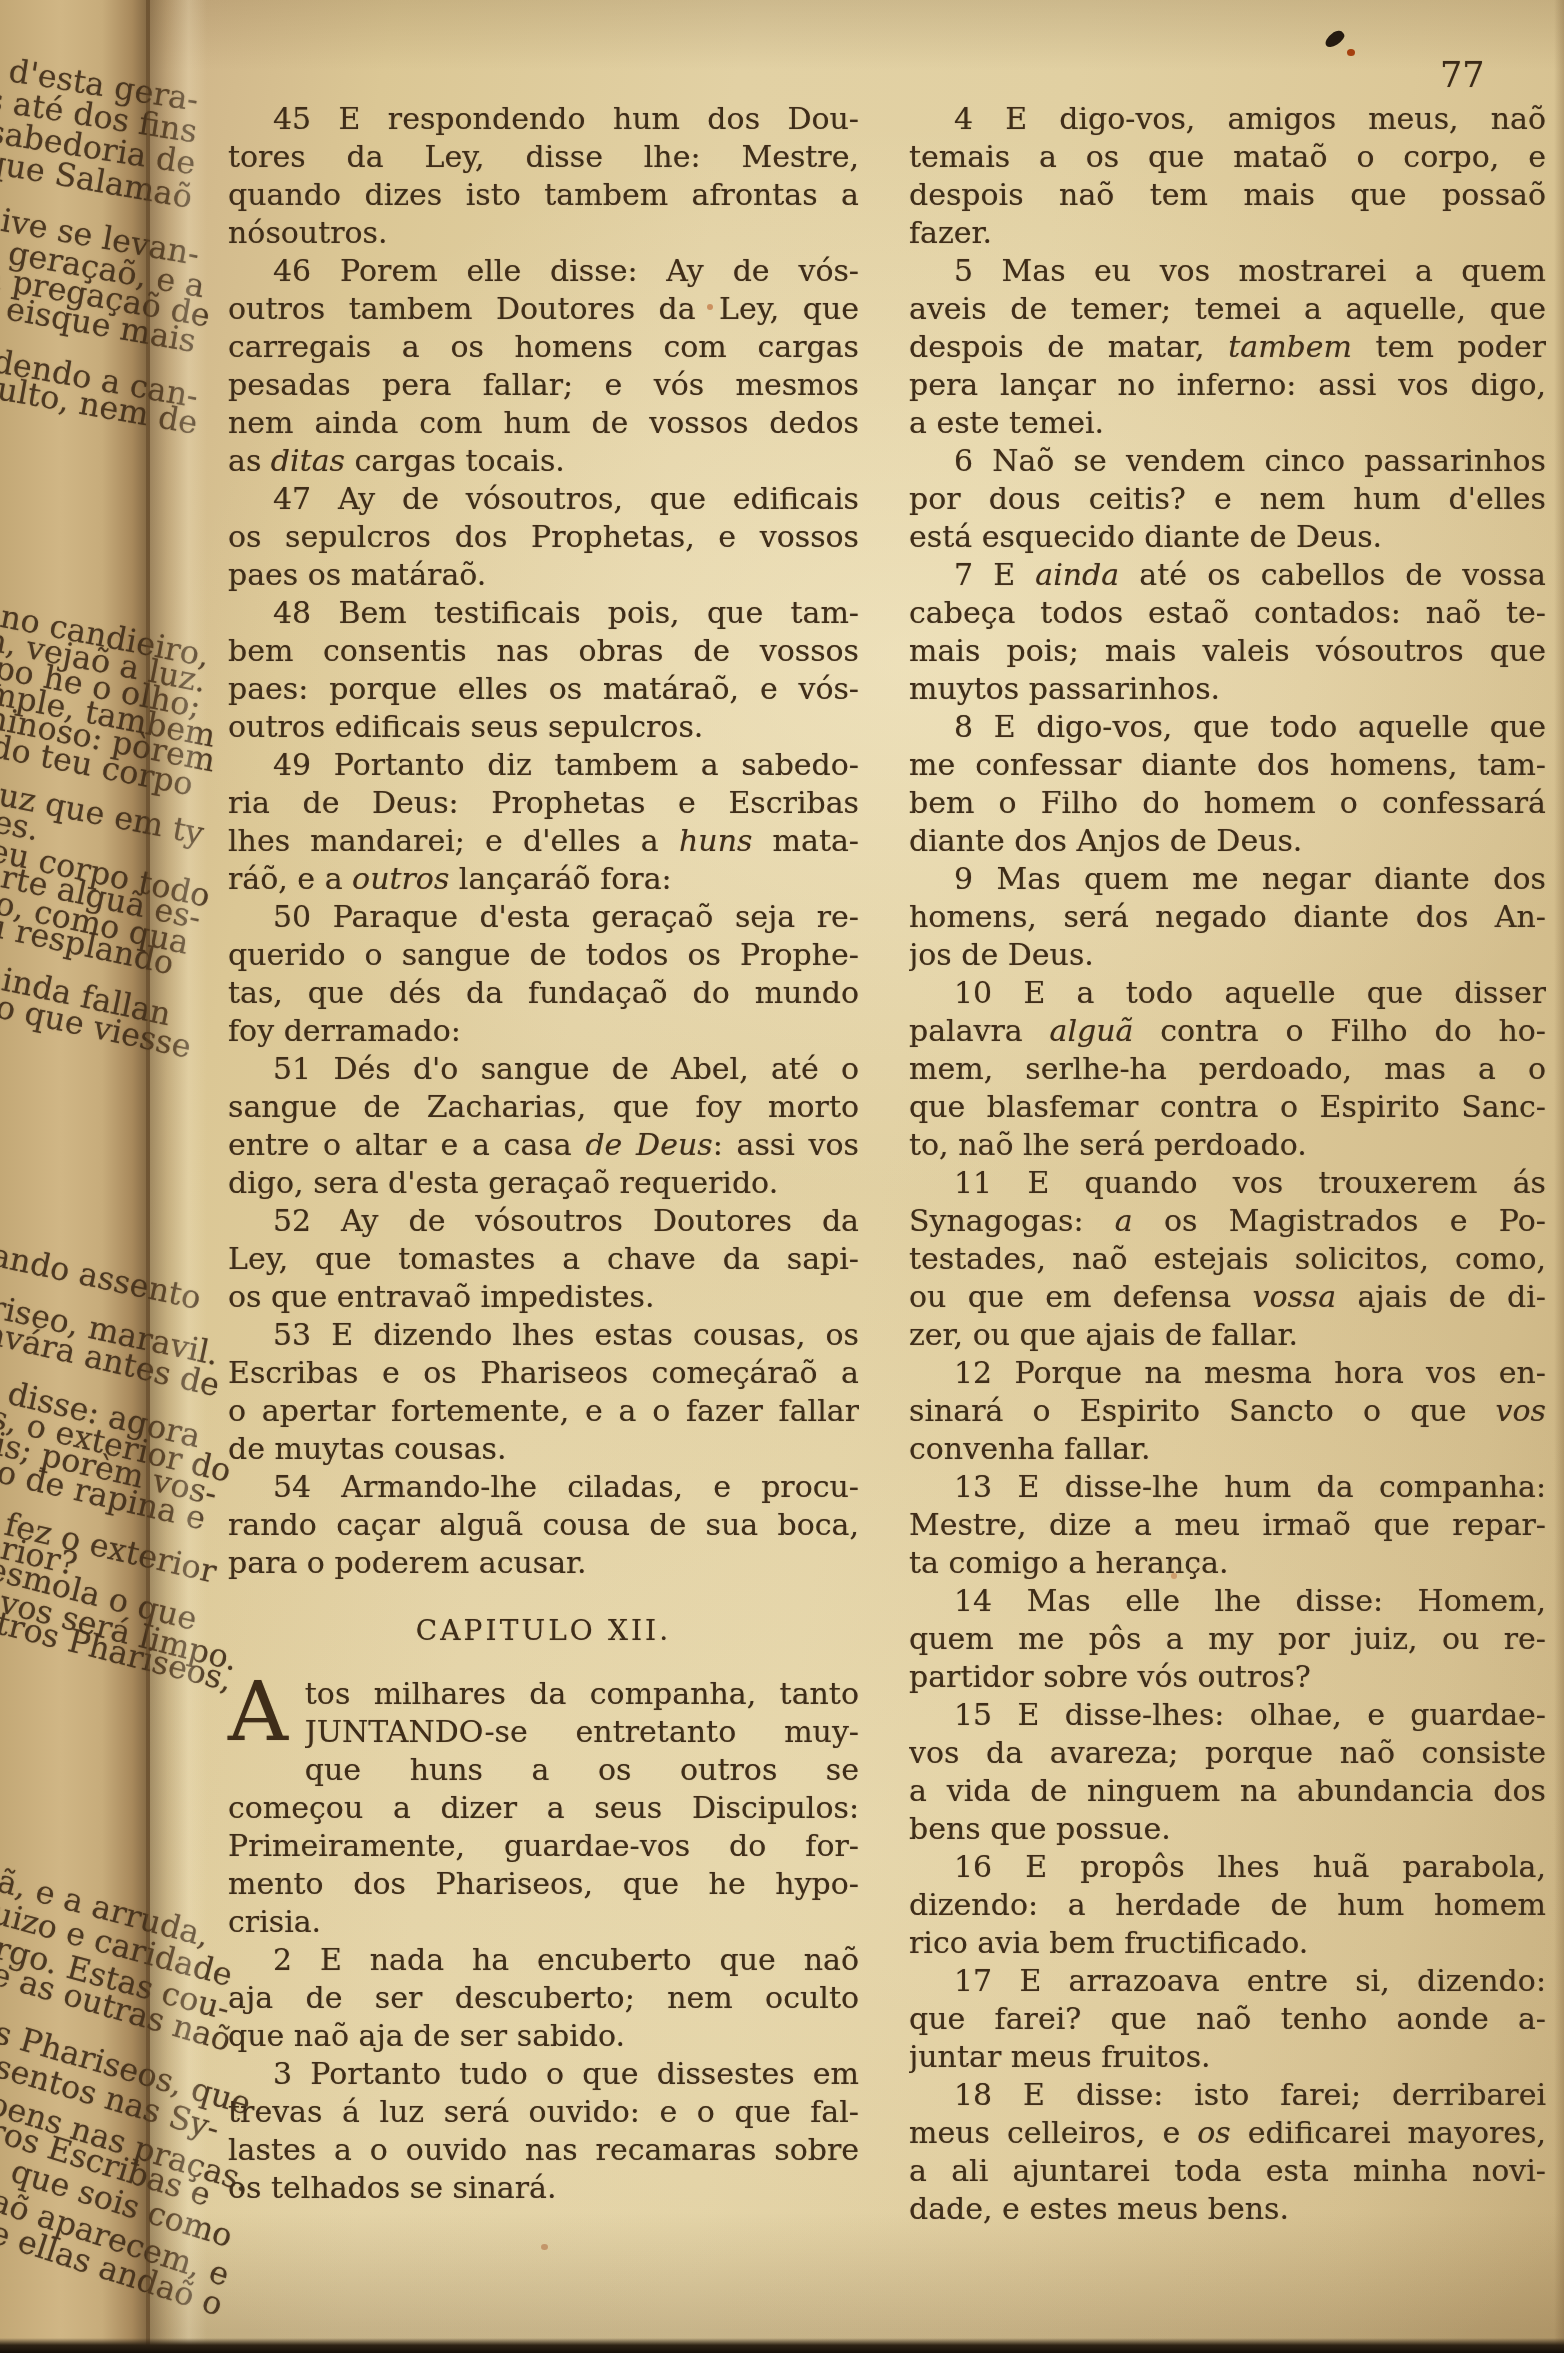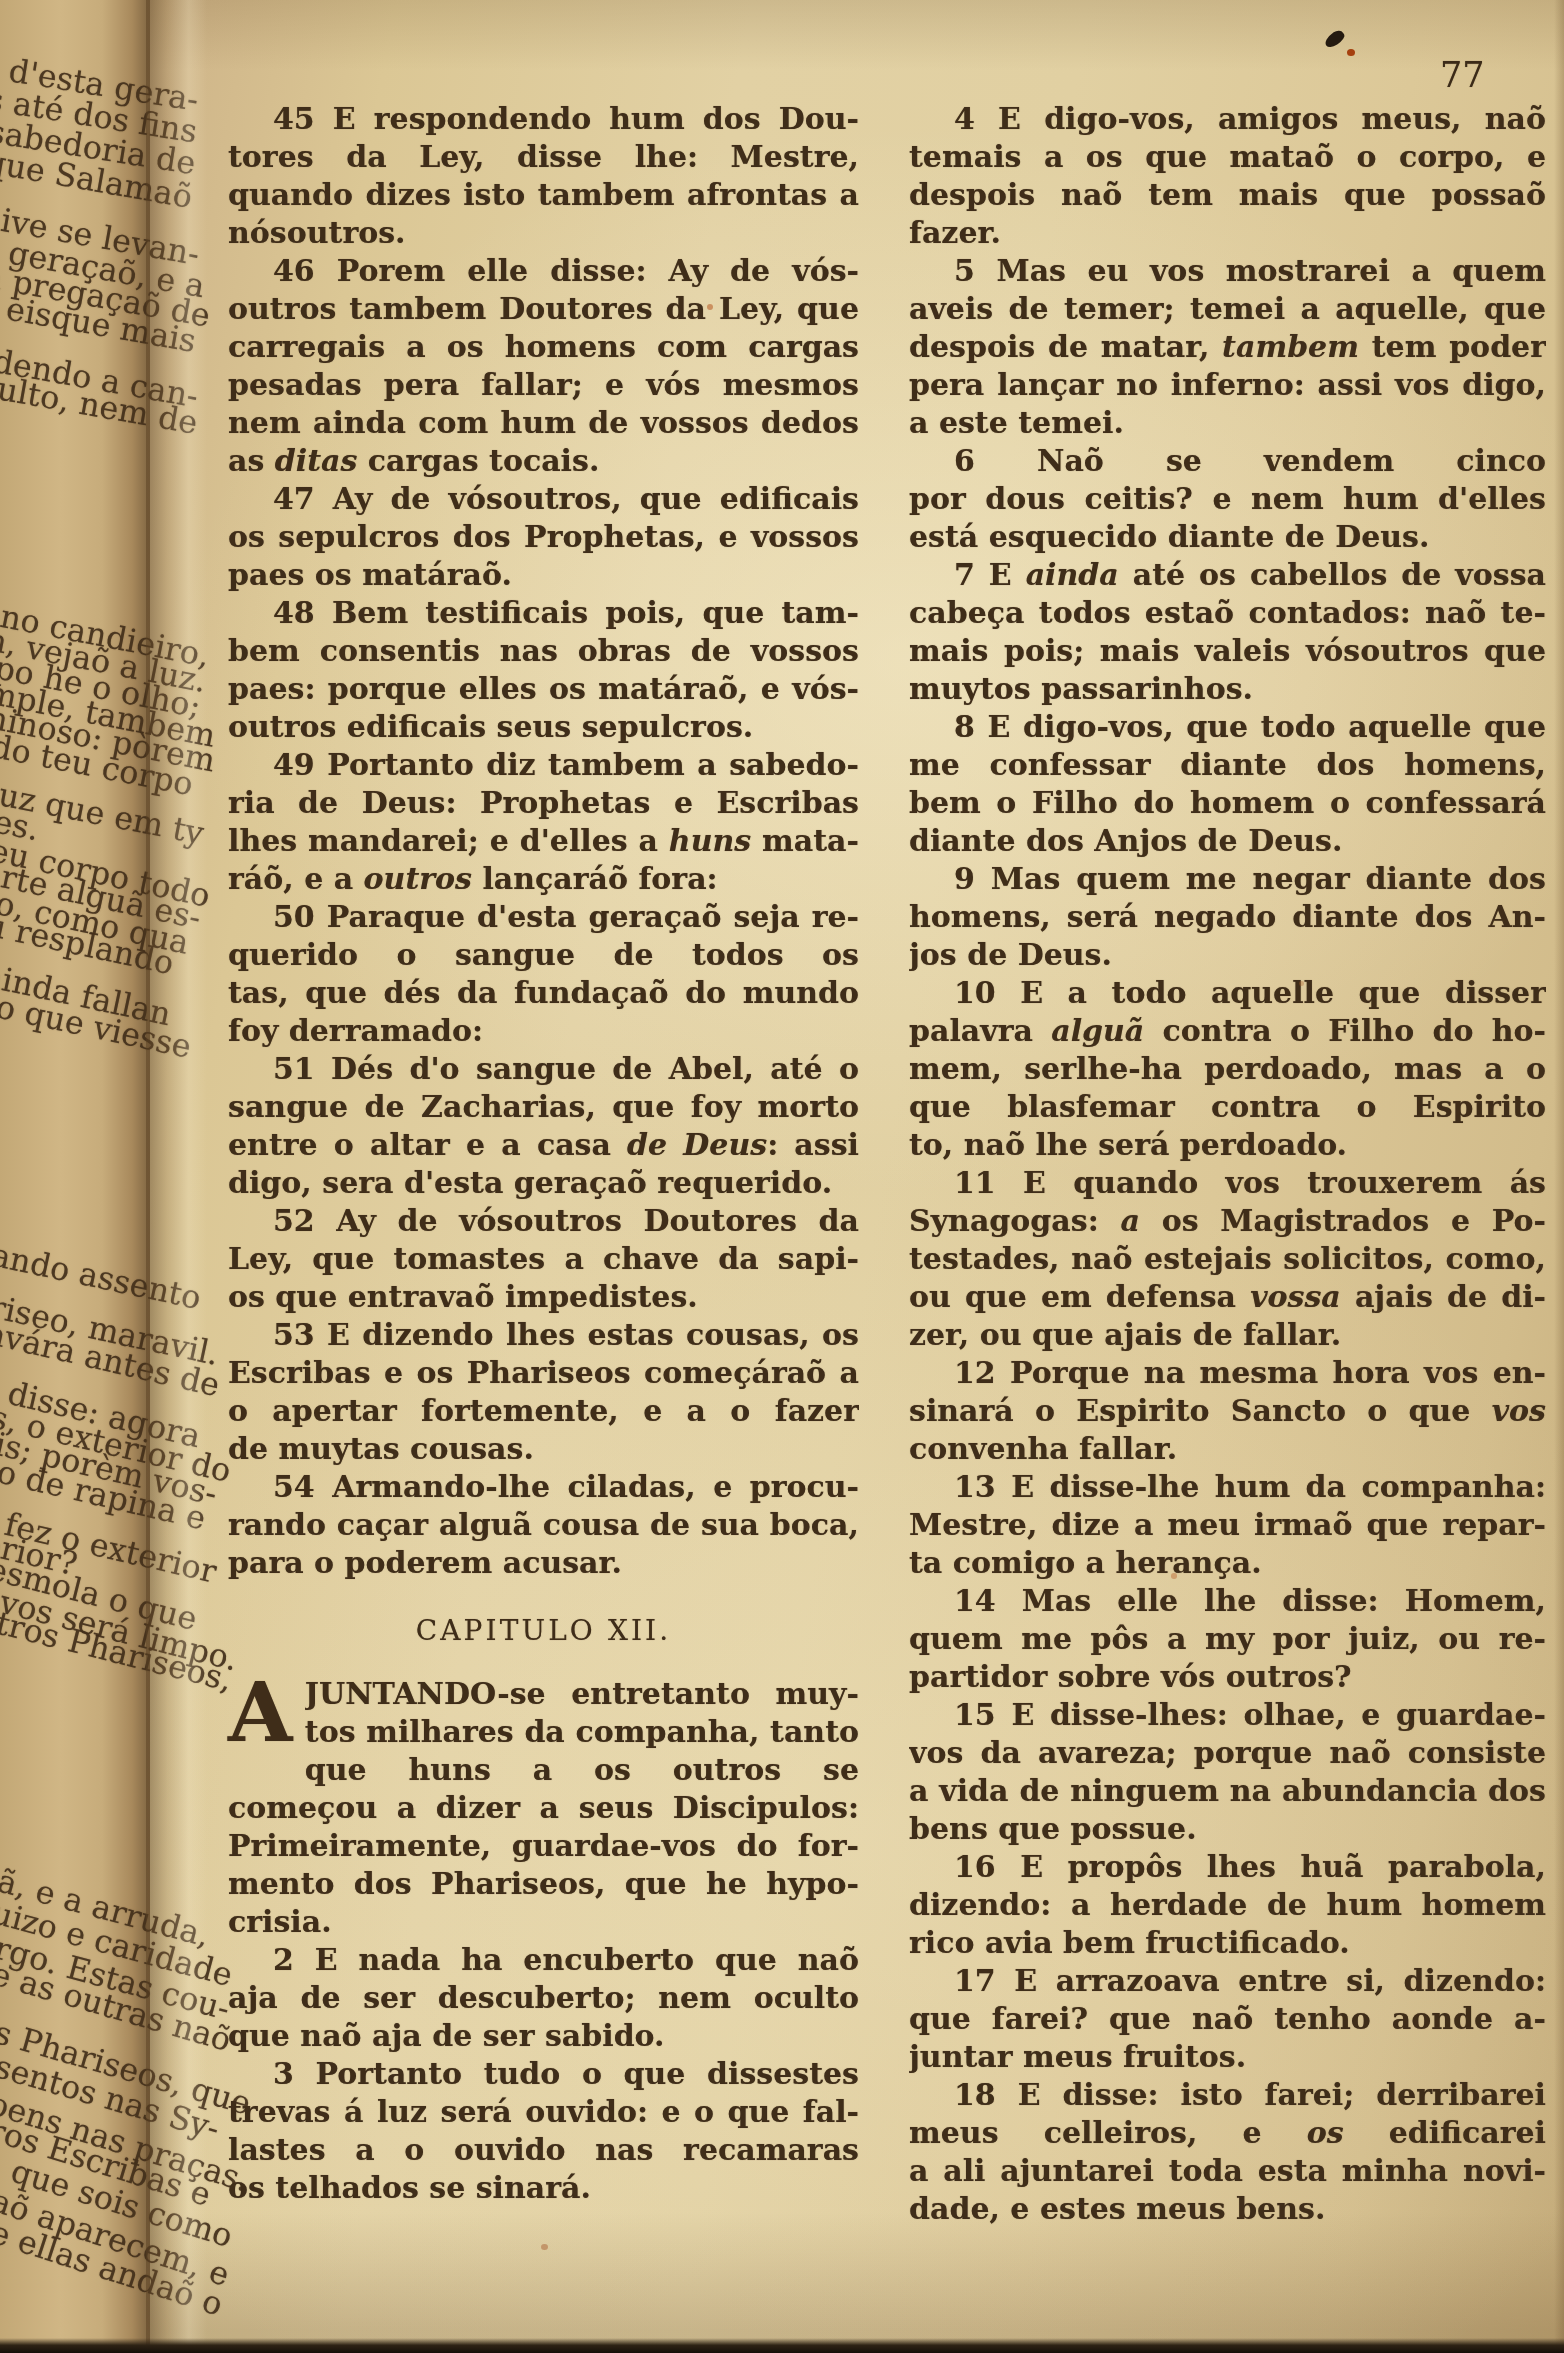--- a/index.html
+++ b/index.html
@@ -17,21 +17,21 @@
   .frag{position:absolute;white-space:nowrap;font-size:32px;color:rgba(66,47,26,.88);
     transform-origin:left center;text-shadow:0 0 1.2px rgba(66,47,26,.45);}
   .page{position:absolute;left:0;top:0;width:100%;height:100%;}
   .header-title{position:absolute;left:313px;top:50px;width:970px;text-align:center;
     font-size:36px;letter-spacing:1.6px;color:#3c2b18;text-shadow:0 0 0.9px rgba(60,43,24,.5);}
   .pagenum{position:absolute;left:1440px;top:55px;font-size:35px;color:#3c2b18;
     text-shadow:0 0 0.9px rgba(60,43,24,.5);}
   .col{position:absolute;top:100px;color:#3f2d19;text-shadow:0 0 0.9px rgba(63,45,25,.5);font-size:30px;}
   .col-left{left:228px;width:631px;}
   .col-right{left:909px;width:637px;}
-  .verse{position:relative;font-weight:bold;}
+  .verse{position:relative;}
   .line{height:38px;line-height:38px;overflow:hidden;text-align:justify;text-align-last:justify;}
   .line.first{text-indent:45px;}
   .line.end{text-align-last:left;}
   .chapter-heading{height:41px;line-height:41px;margin:28px 0 23.5px 0;text-align:center;
     font-size:28px;letter-spacing:3.1px;}
   .dropcap{float:left;width:69px;height:75px;line-height:72px;font-size:83px;
     text-align:left;margin:1.6px 7.8px 0 0;}
   .speck{position:absolute;border-radius:50%;}
   .mark-dark{position:absolute;left:1324px;top:33px;width:21px;height:11.7px;background:#241a10;
     border-radius:62% 38% 55% 45%/60% 52% 40% 48%;transform:rotate(-34deg);}
@@ -156,22 +156,22 @@
           <div class="line end">de muytas cousas.</div>
         </div>
         <div class="verse">
           <div class="line first">54 Armando-lhe ciladas, e procu-</div>
           <div class="line">rando caçar alguã cousa de sua boca,</div>
           <div class="line end">para o poderem acusar.</div>
         </div>
         <div class="chapter-heading">CAPITULO XII.</div>
         <div class="verse">
           <div class="dropcap">A</div>
+          <div class="line">tos milhares da companha, tanto</div>
           <div class="line">JUNTANDO-se entretanto muy-</div>
-          <div class="line">tos milhares da companha, tanto</div>
           <div class="line">que huns a os outros se atropelavaõ,</div>
           <div class="line">começou a dizer a seus Discipulos:</div>
           <div class="line">Primeiramente, guardae-vos do for-</div>
           <div class="line">mento dos Phariseos, que he hypo-</div>
           <div class="line end">crisia.</div>
         </div>
         <div class="verse">
           <div class="line first">2 E nada ha encuberto que naõ</div>
           <div class="line">aja de ser descuberto; nem oculto</div>
           <div class="line end">que naõ aja de ser sabido.</div>

